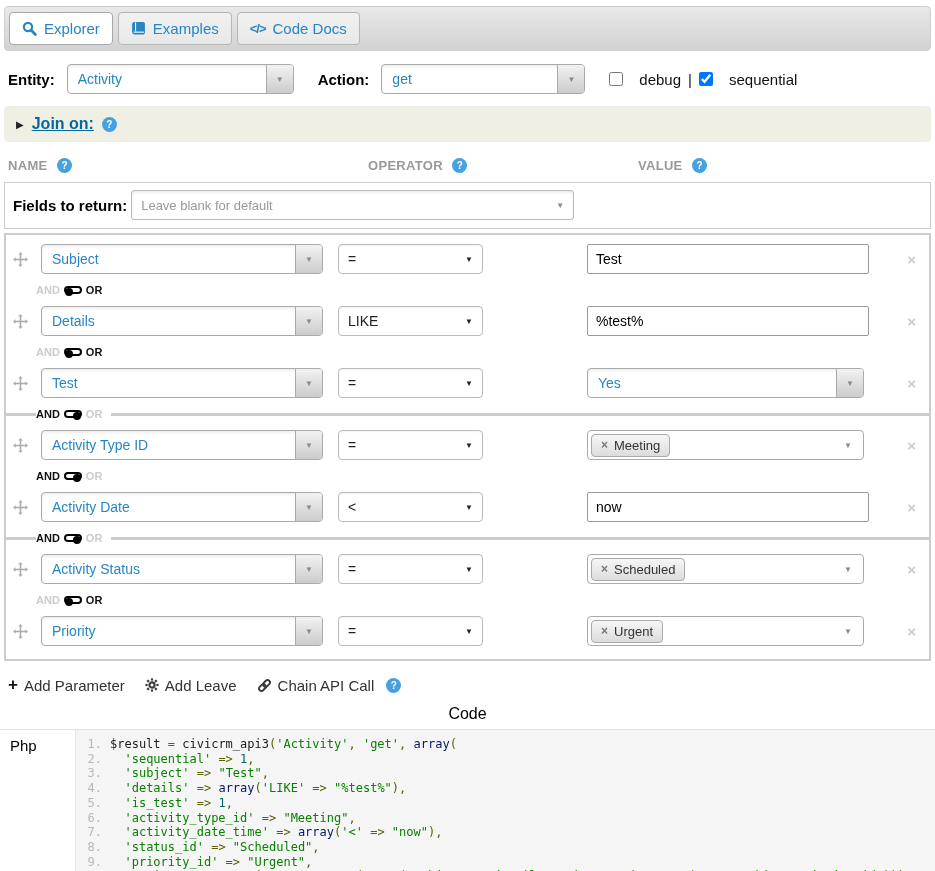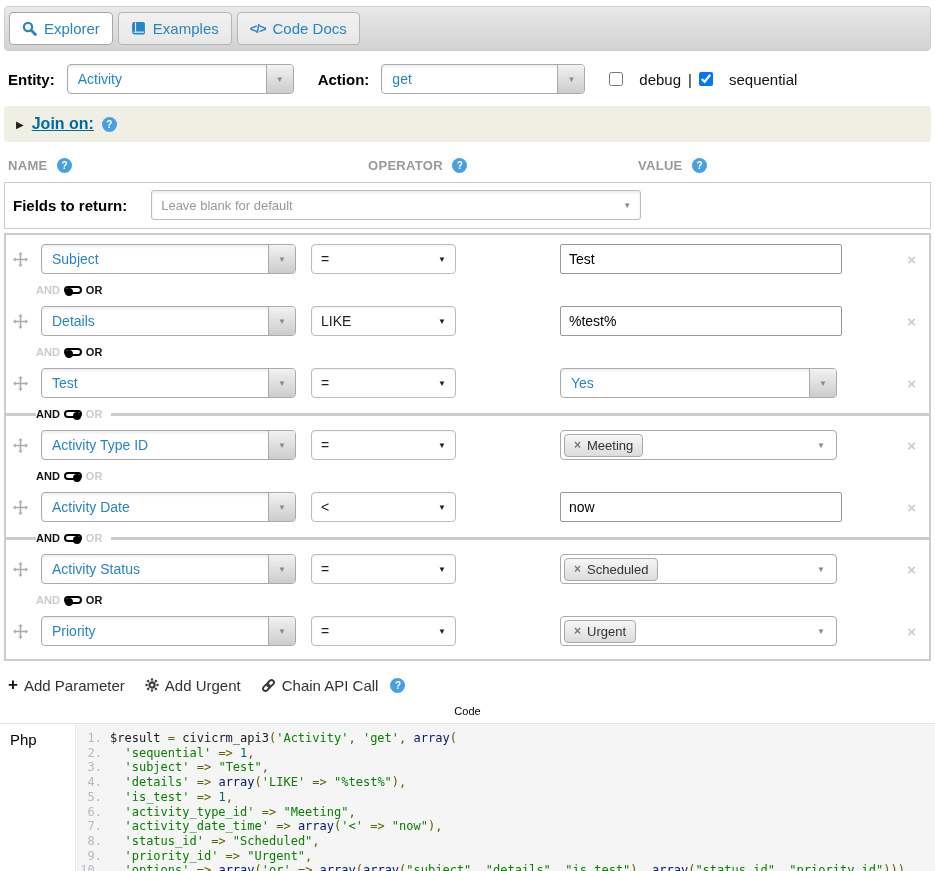--- a/index.html
+++ b/index.html
@@ -44,32 +44,32 @@
 
   
   .phead { display: flex; align-items: center; margin: 14px 8px 8px; gap: 20px; }
   .phead .hname { width: 340px; } .phead .hop { width: 250px; }
   .phead span.htxt { font-size: 13px; font-weight: bold; color: #999; letter-spacing: .3px; }
   .phead .help { margin-left: 5px; vertical-align: middle; }
 
   
   .ftr { margin: 4px 4px 0; border: 1px solid #ccc; padding: 7px 8px 8px; display: flex; align-items: center; }
   .ftr-label { font-size: 15px; font-weight: bold; color: #000; }
-  .ftr-select { position: relative; width: 490px; margin-left: 24px; }
+  .ftr-select { position: relative; width: 443px; margin-left: 4px; }
   .ftr-select input { width: 100%; height: 30px; border: 1px solid #bbb; border-radius: 3px;
     padding: 0 28px 0 9px; font-size: 13px; color: #333;
     box-shadow: inset 0 2px 3px rgba(0,0,0,.08); font-family: "Liberation Sans", sans-serif; }
   .ftr-select input::placeholder { color: #999; }
   .ftr-caret { position: absolute; right: 10px; top: 11px; font-size: 8px; color: #888; }
 
   
   .where { margin: 4px 4px 0; border: 2px solid #ccc; background: #fff; padding: 1px 0 5px; }
   .prow { display: flex; align-items: center; margin: 8px 0; }
   .prow .handle { width: 16px; margin-left: 7px; display: inline-flex; cursor: move; }
-  .prow .name { width: 255px; margin-left: 12px; }
+  .prow .name { width: 282px; margin-left: 12px; }
   .prow .opsel { width: 145px; margin-left: 15px; height: 30px; background: #fff;
     border: 1px solid #bbb; border-radius: 4px; display: flex; align-items: center;
     justify-content: space-between; padding: 0 9px; font-size: 14px; color: #222;
     box-shadow: inset 0 1px 2px rgba(0,0,0,.05); cursor: pointer; }
   .prow .opsel .caret { font-size: 8px; color: #222; }
   .prow .vinput { width: 282px; margin-left: 104px; height: 30px; border: 1px solid #999;
     border-radius: 2px; padding: 0 8px; font-size: 14px; color: #000;
     font-family: "Liberation Sans", sans-serif; }
   .prow .vsel { width: 277px; margin-left: 104px; }
   .prow .ms { position: relative; width: 277px; margin-left: 104px; height: 30px;
@@ -99,21 +99,21 @@
     background: #000; border-radius: 50%; }
   .sw.left::after { left: -1px; } .sw.right::after { right: -1px; }
 
   
   .toolbar { display: flex; align-items: center; margin: 14px 8px 0; gap: 20px; }
   .tbtn { display: inline-flex; align-items: center; gap: 6px; font-size: 15px;
     color: #333; cursor: pointer; }
   .tbtn .plus { font-size: 17px; font-weight: bold; color: #111; }
 
   
-  .code-heading { text-align: center; font-size: 11px; color: #000; margin: 10px 0 6px; }
+  .code-heading { text-align: center; font-size: 16px; color: #000; margin: 10px 0 6px; }
   .codebox { display: flex; border-top: 1px solid #e2e2e2; height: 182px; }
   .code-lang { width: 75px; background: #fff; padding: 7px 0 0 10px; font-size: 15px;
     color: #000; cursor: pointer; }
   .code-pre { flex: 1; background: #f5f5f5; border-left: 1px solid #e8e8e8; padding-top: 7px;
     overflow: hidden; }
   .cl { display: flex; font-family: "DejaVu Sans Mono", monospace; font-size: 12px;
     line-height: 14.7px; }
   .ln { width: 34px; text-align: right; padding-right: 8px; color: #b4bac0; flex: none; }
   .ct { white-space: pre; }
   .pln { color: #1a1a1a; } .str { color: #088000; } .pun { color: #5e6000; }
@@ -394,21 +394,21 @@
         <line x1="11.4" y1="7" x2="13.6" y2="7"></line>
           <line x1="0.4" y1="7" x2="2.6" y2="7"></line>
         <line x1="7" y1="11.4" x2="7" y2="13.6"></line>
           <line x1="7" y1="0.4" x2="7" y2="2.6"></line>
         <line x1="10.1" y1="10.1" x2="11.7" y2="11.7"></line>
           <line x1="2.3" y1="2.3" x2="3.9" y2="3.9"></line>
         <line x1="10.1" y1="3.9" x2="11.7" y2="2.3"></line>
           <line x1="2.3" y1="11.7" x2="3.9" y2="10.1"></line>
       </g>
     </svg>
-    <span>Add Urgent</span>
+    <span>Add Leave</span>
   </span>
   <span class="tbtn">
     <svg width="15" height="15" viewBox="0 0 15 15">
       <g transform="rotate(-45 7.5 7.5)" fill="none" stroke="#3a3a3a" stroke-width="1.9">
         <rect x="0.8" y="5.1" width="7.6" height="4.8" rx="2.4"></rect>
         <rect x="6.6" y="5.1" width="7.6" height="4.8" rx="2.4"></rect>
       </g>
     </svg>
     <span>Chain API Call</span>
   </span>

